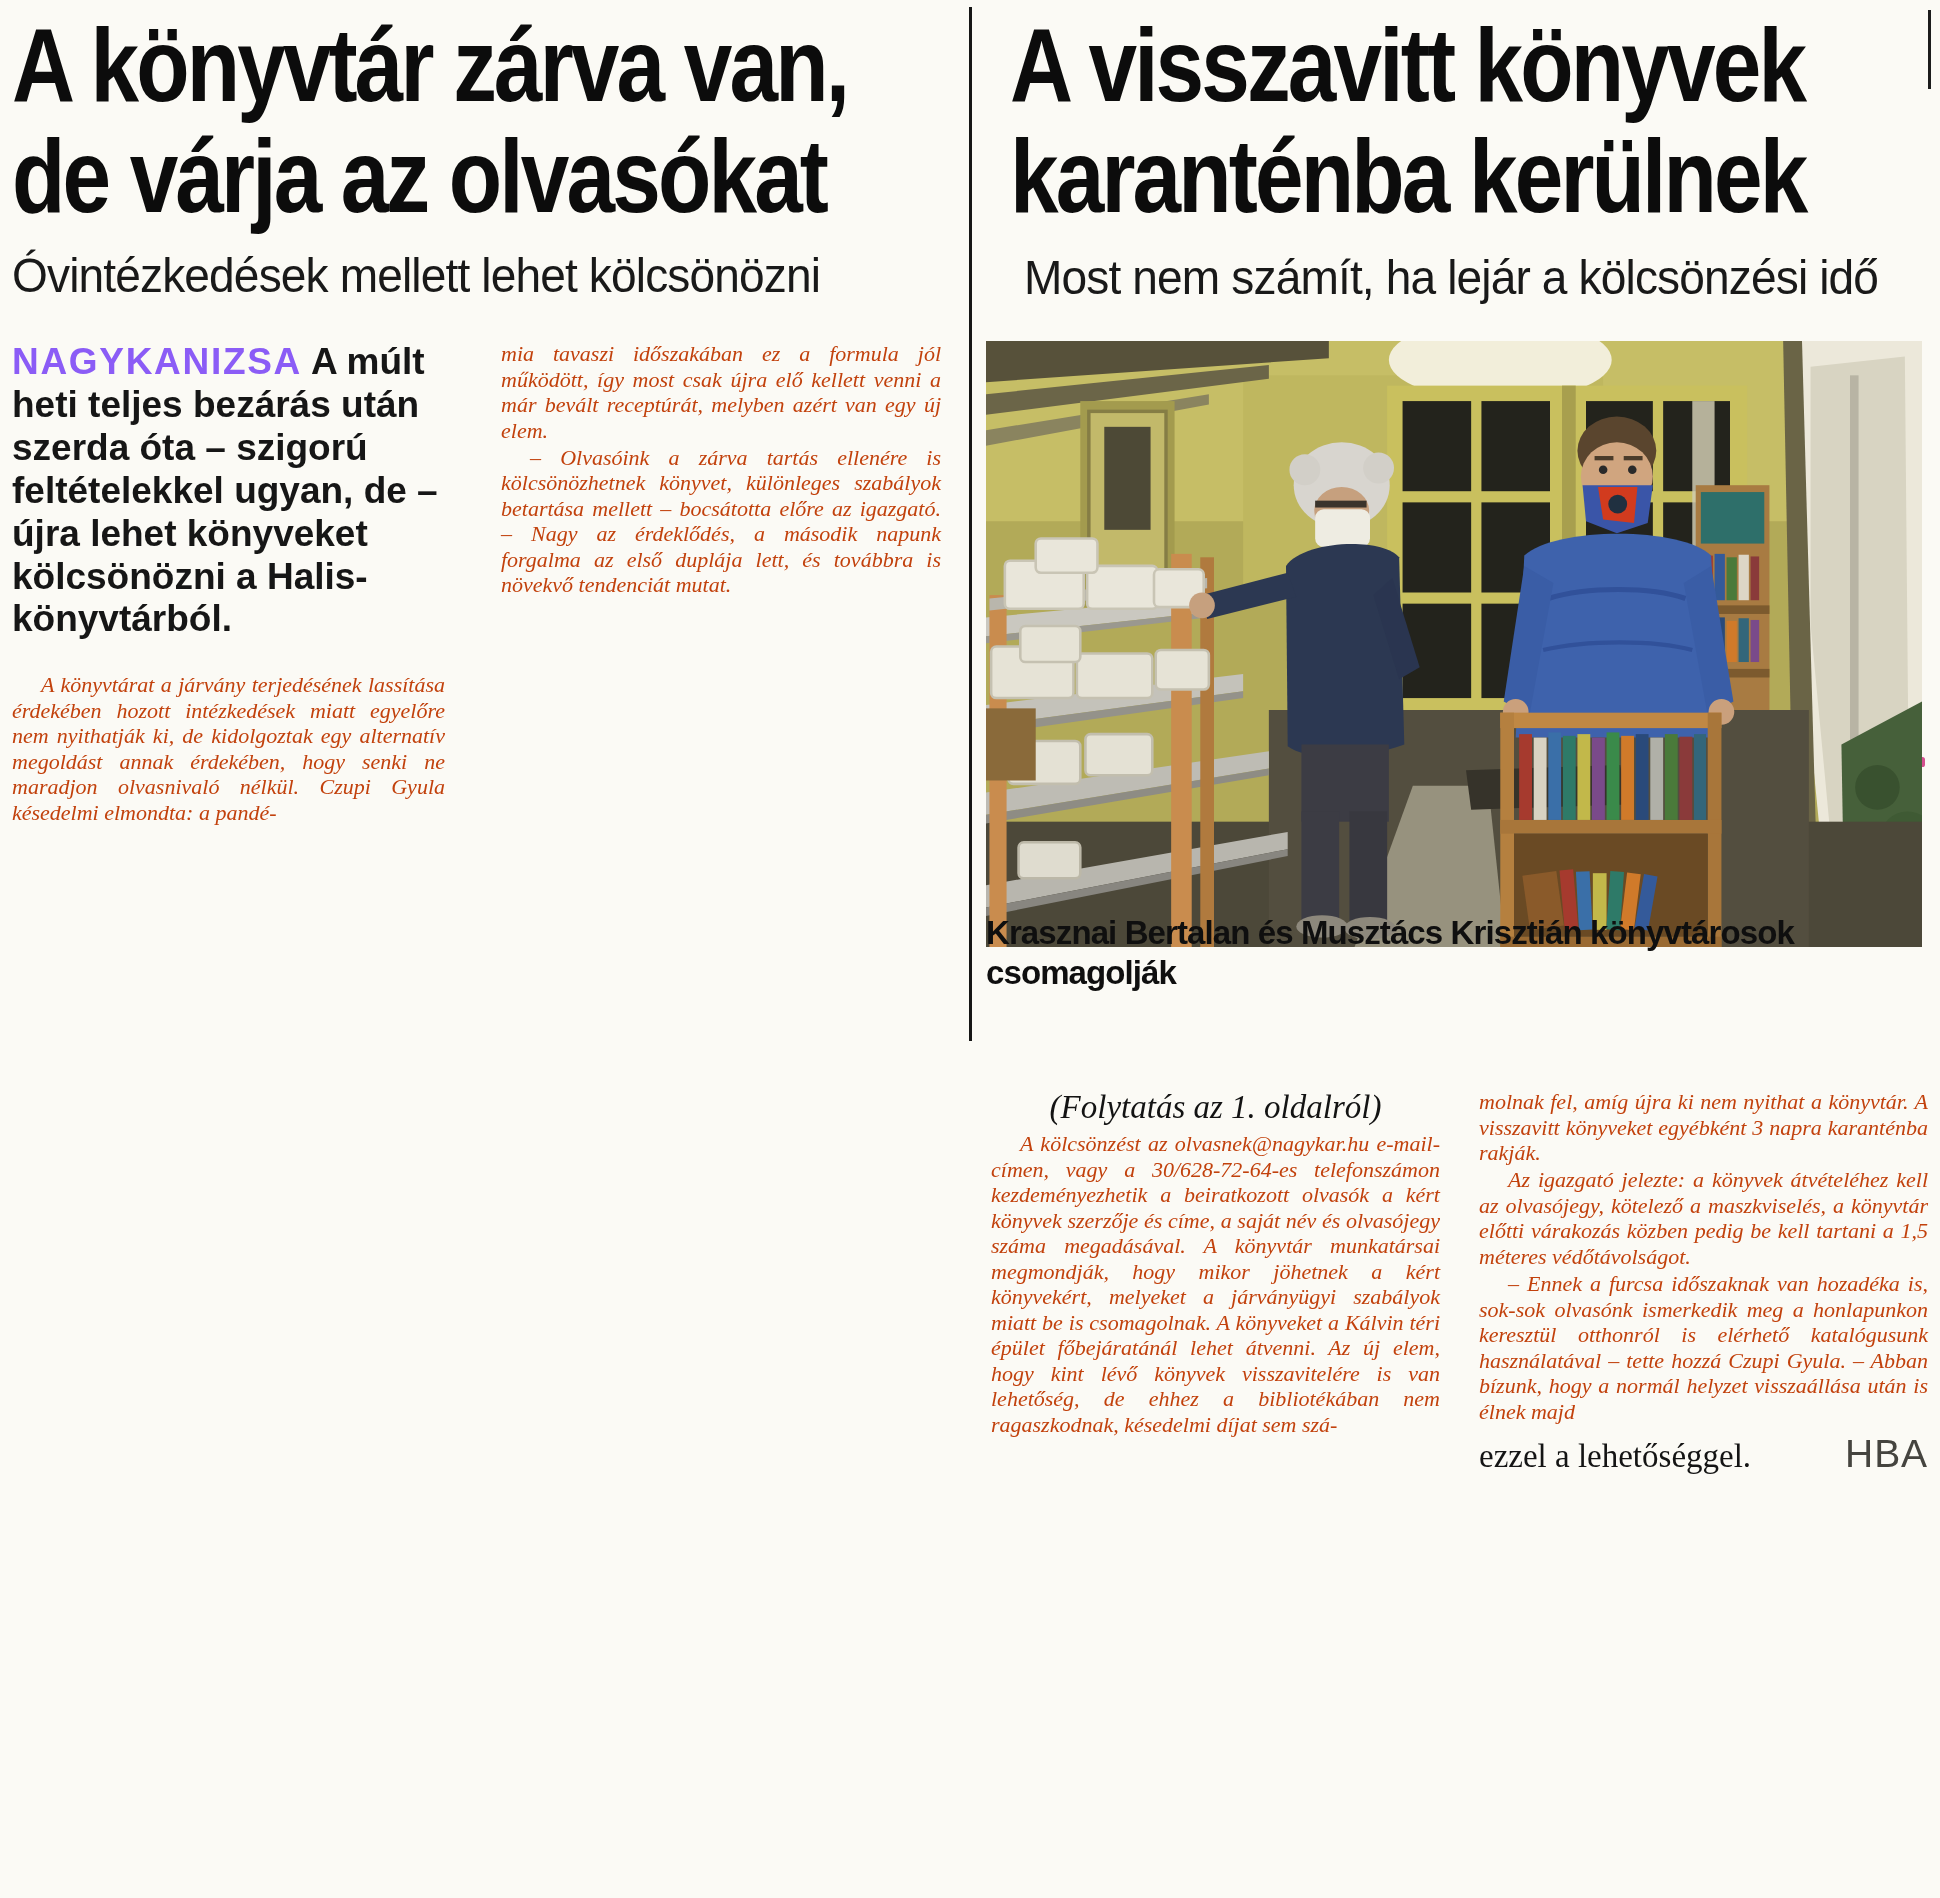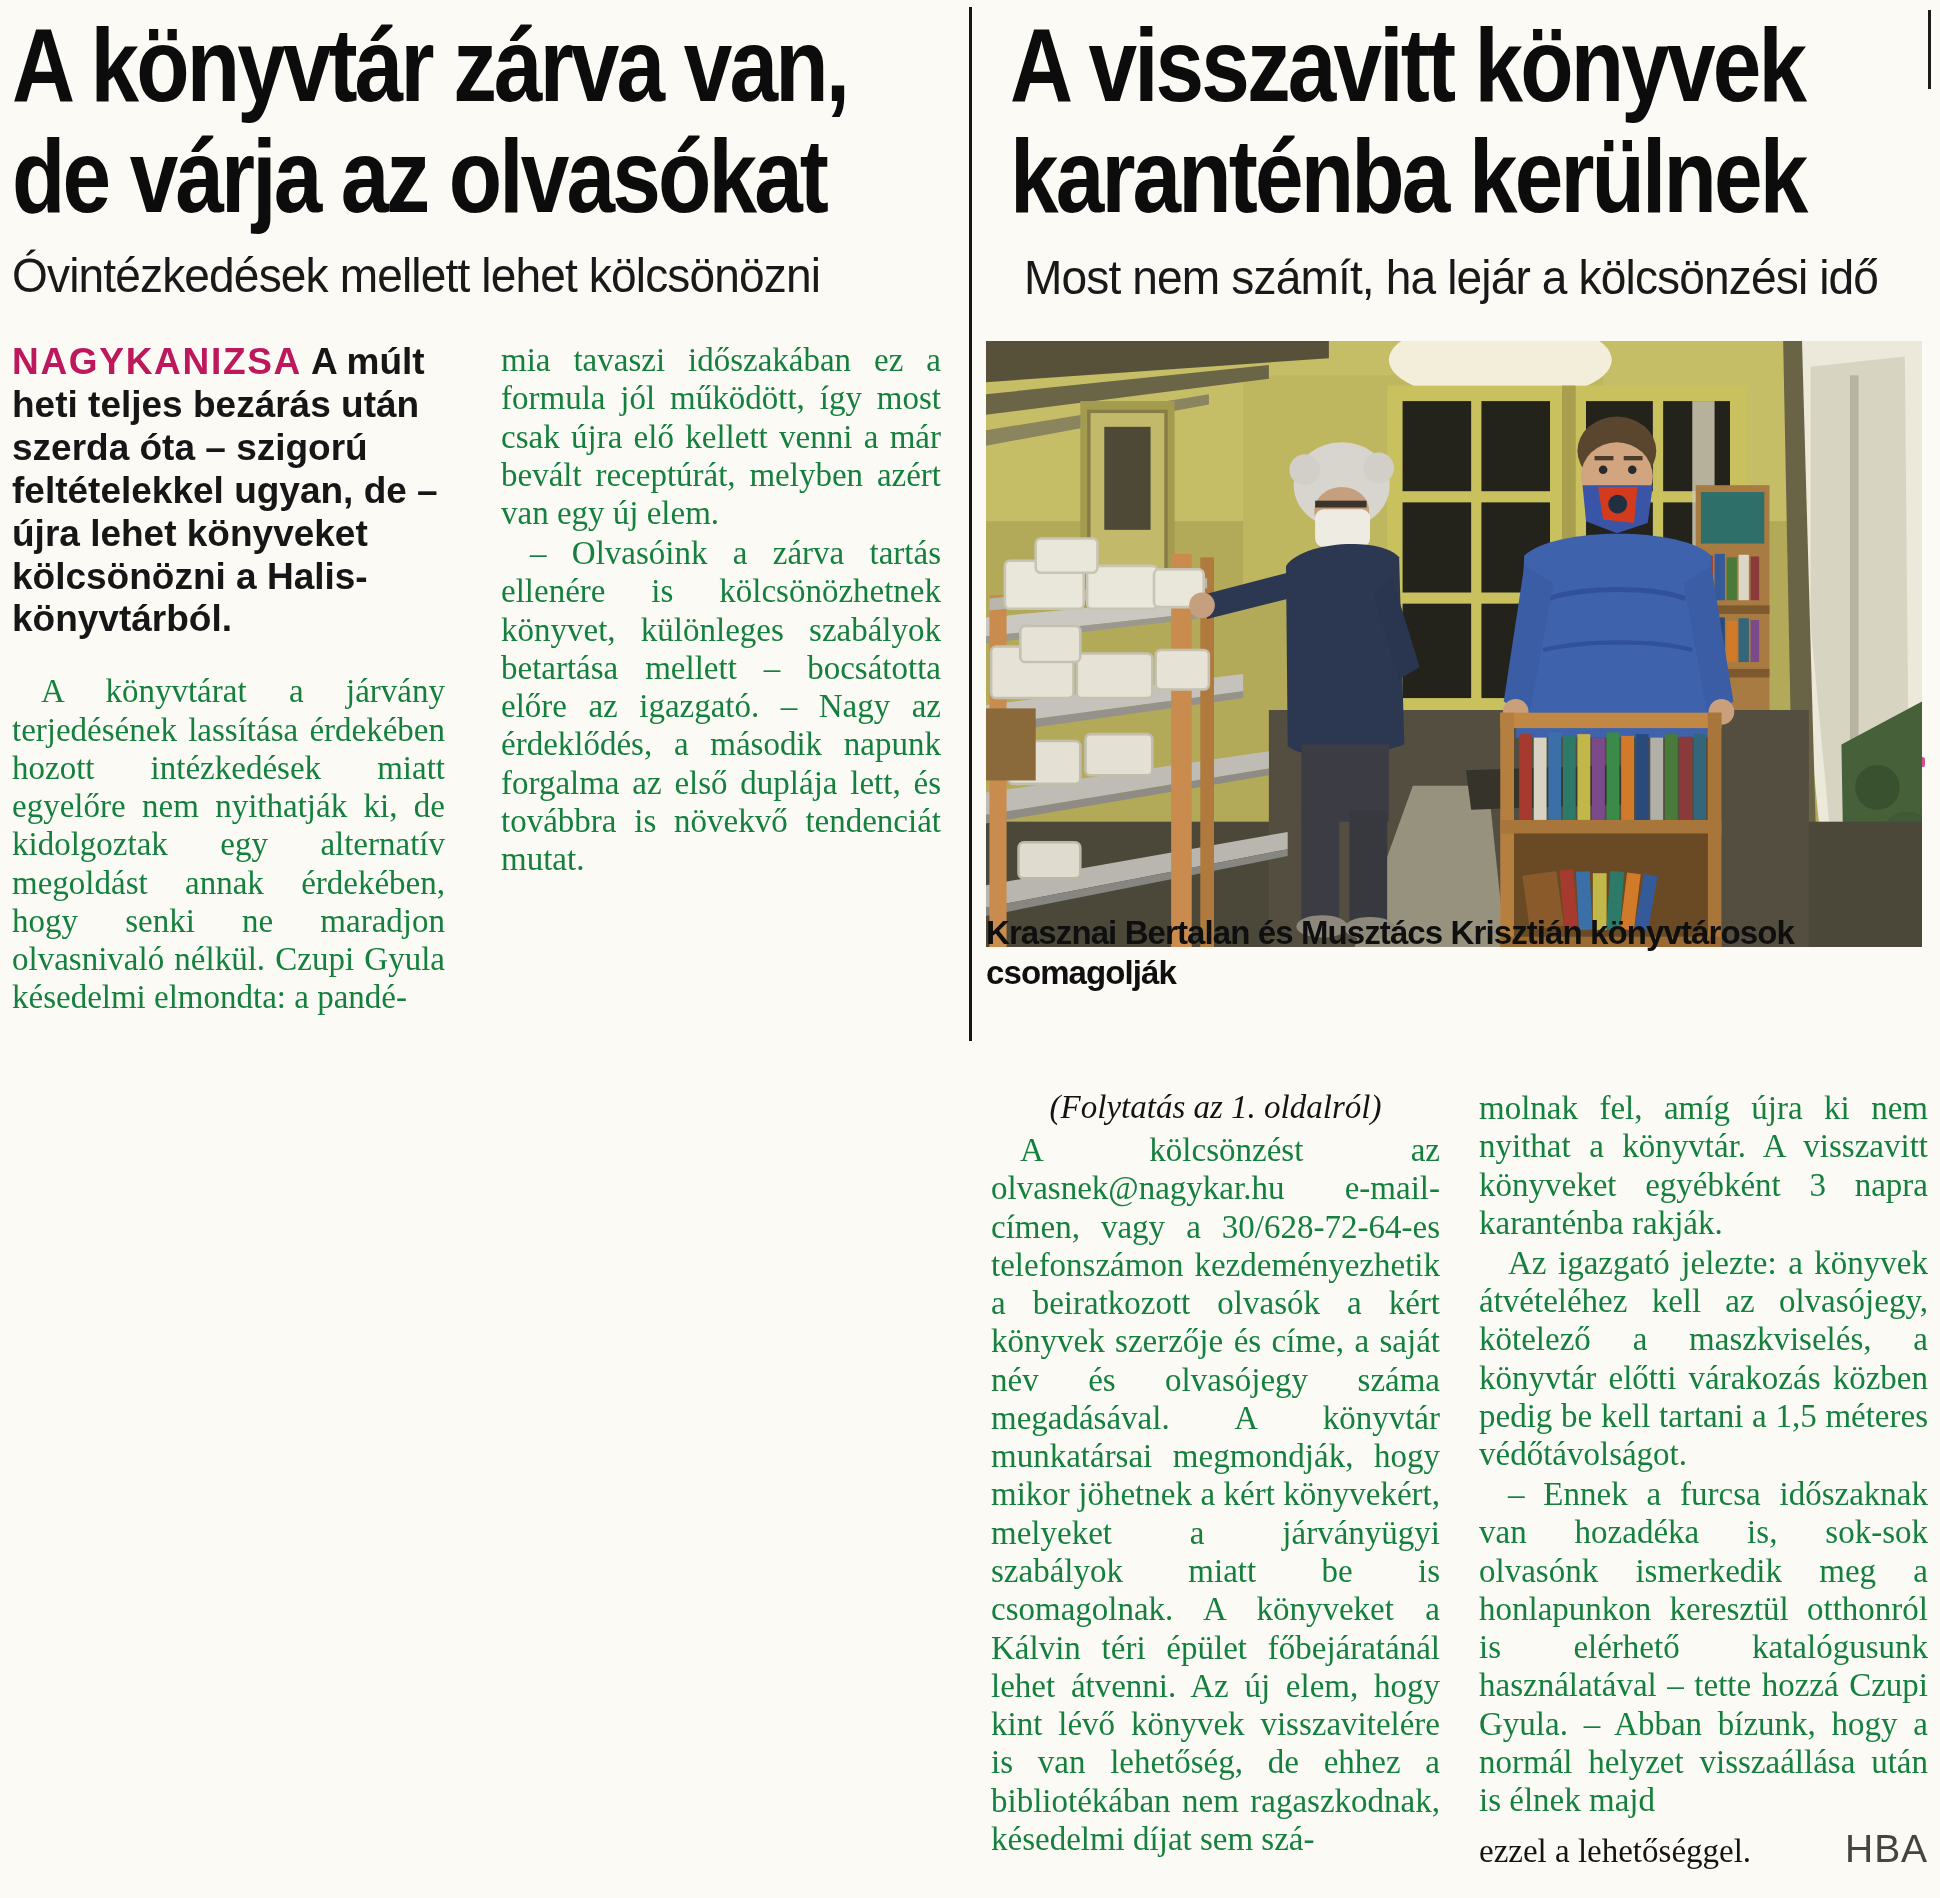--- a/index.html
+++ b/index.html
@@ -21,24 +21,24 @@
     font-family:"Liberation Sans", sans-serif;
     font-weight:400;font-size:48px;letter-spacing:-0.9px;color:#191919;
     transform:scaleX(0.96);transform-origin:left top;white-space:nowrap;
   }
   
   .col{position:absolute;}
   .lead{
     font-family:"Liberation Sans", sans-serif;font-weight:bold;
     font-size:37px;line-height:1.16;color:#161616;text-align:left;
   }
-  .lead .loc{color:#be185d;letter-spacing:1.7px;}
+  .lead .loc{color:#8b5cf6;letter-spacing:1.7px;}
   p.serif{
-    font-size:33px;line-height:1.16;margin:0;
-    text-align:justify;color:#15803d;
+    font-size:22px;line-height:1.16;margin:0;
+    text-align:justify;color:#c2410c;font-style:italic;
   }
   p.serif.indent{text-indent:29px;}
   p.serif + p.serif{margin-top:1.7px;}
   .cont-note{
     font-family:"Liberation Sans", sans-serif;font-weight:400;
     font-size:34px;line-height:1.15;color:#1a1a1a;
     text-align:justify;text-indent:29px;margin-top:3.4px;
   }
   .cont-note b{font-weight:bold;color:#3f3d39;}
   .continued-from{

